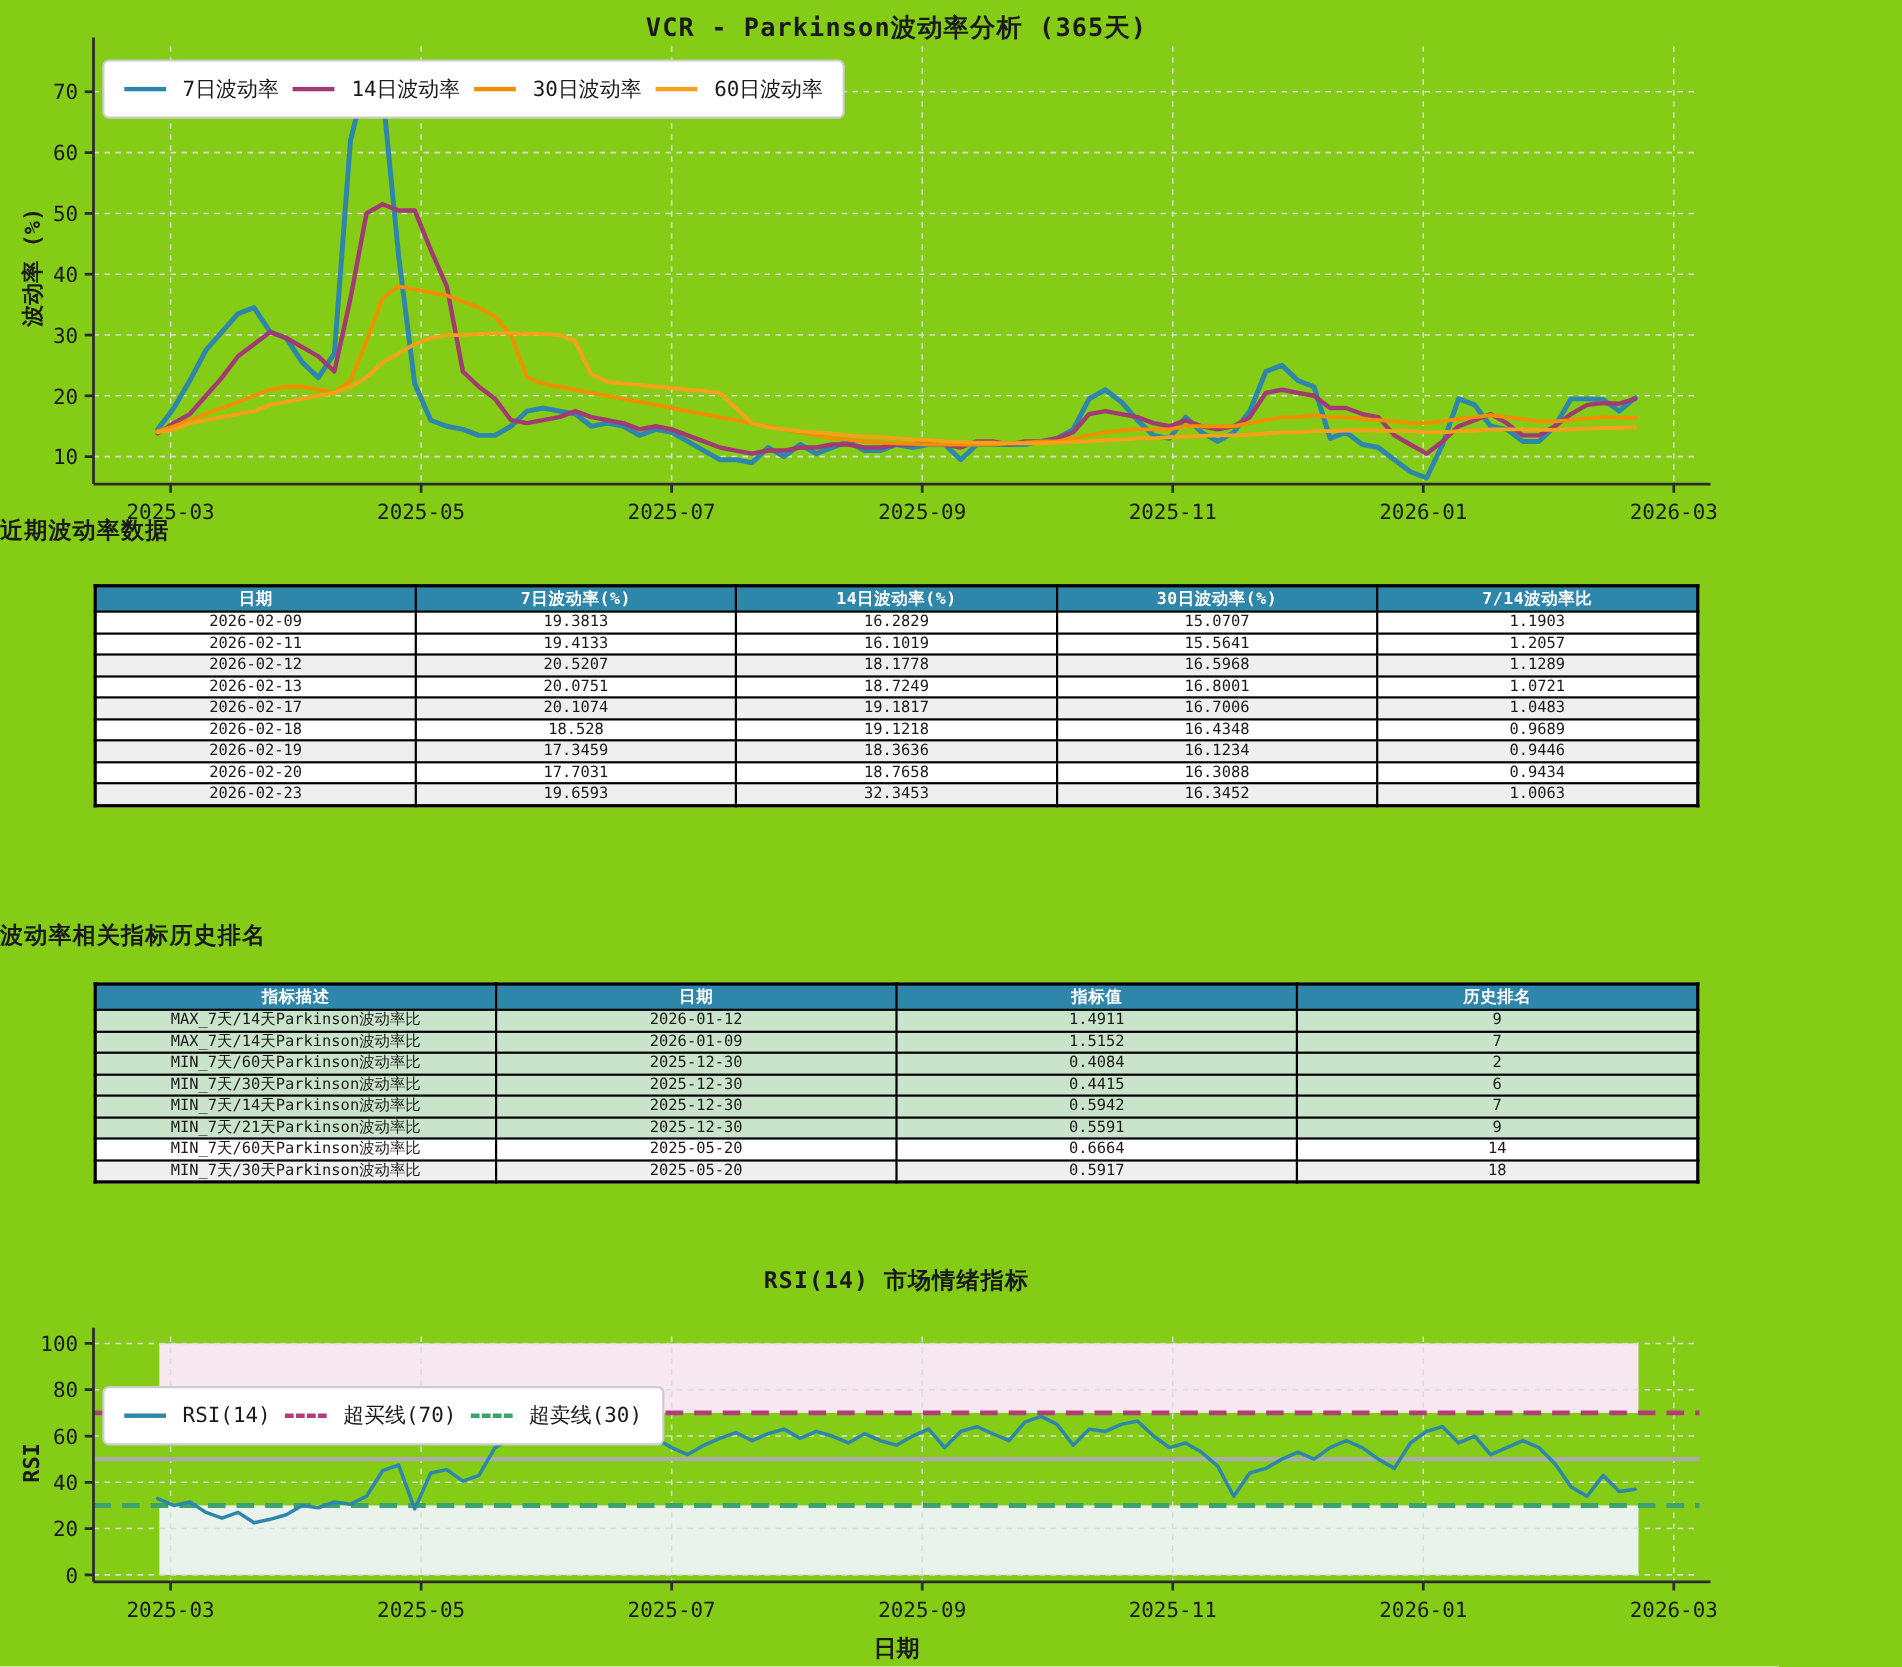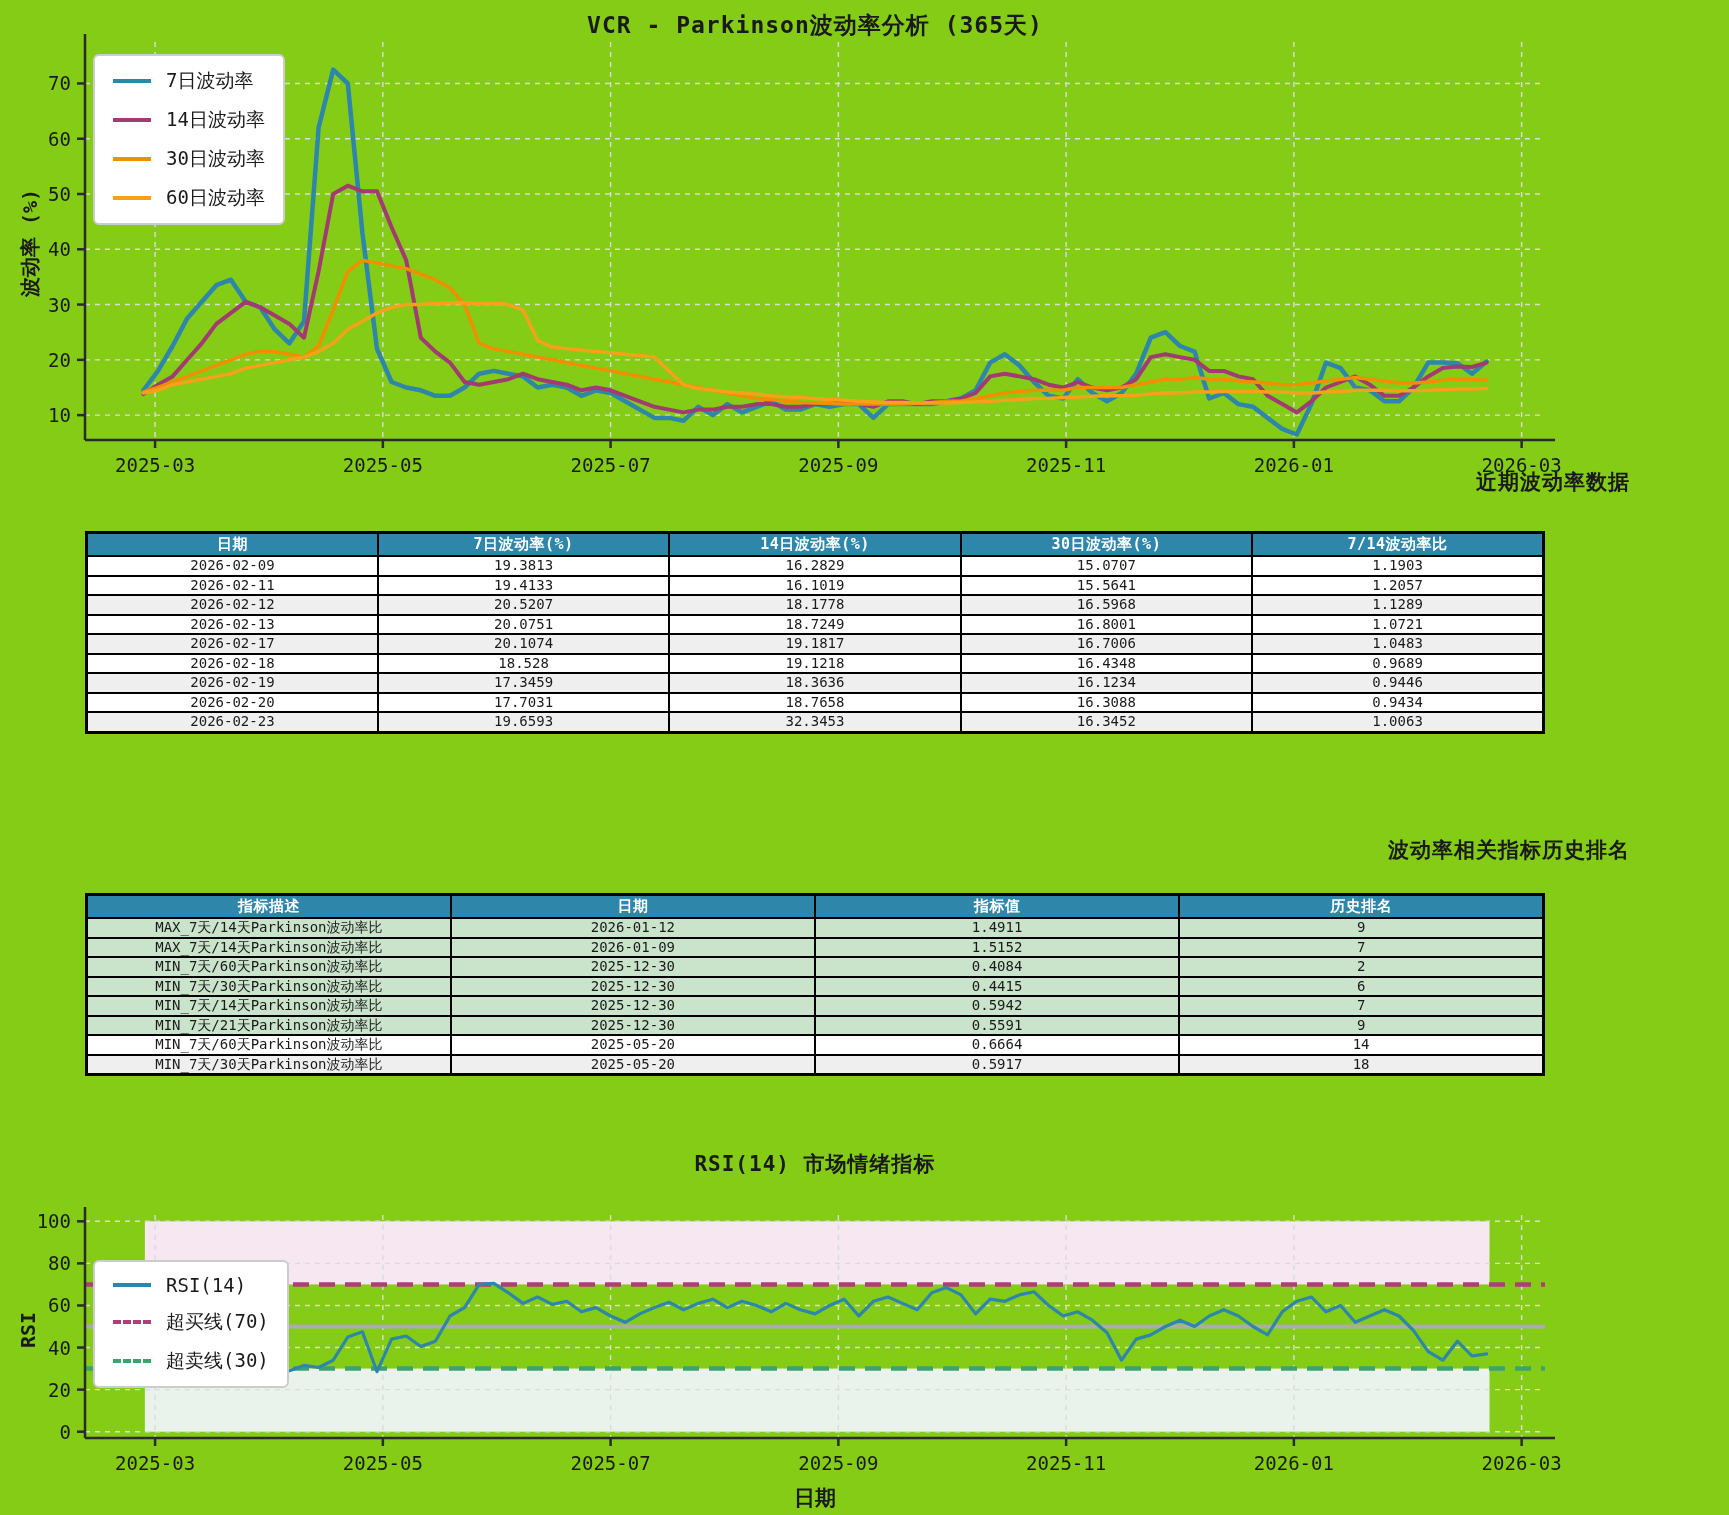--- a/index.html
+++ b/index.html
@@ -4,39 +4,39 @@
 <style>
   html,body{margin:0;padding:0;background:#fff}
   .page{position:relative;width:1729px;height:1515px;background:#84cc16;overflow:hidden;
         font-family:"DejaVu Sans Mono","DejaVu Sans","Liberation Sans",sans-serif;color:#1a1a1a}
   svg{position:absolute;left:0;top:0}
   #vol-svg{top:0}
   #rsi-svg{top:1180px}
   .chart-title{position:absolute;left:0;width:1630px;text-align:center;font-size:23px;font-weight:600;letter-spacing:1px;white-space:nowrap}
   #vol-title{top:10px}
   #rsi-title{top:1150px;font-size:21px}
-  .section-title{position:absolute;left:0;width:1630px;text-align:right;font-size:21px;font-weight:600;letter-spacing:1px}
+  .section-title{position:absolute;left:0;width:1630px;text-align:left;font-size:21px;font-weight:600;letter-spacing:1px}
   #recent-title{top:468px}
   #ranking-title{top:836px}
   .ylab{position:absolute;font-size:20px;font-weight:600;transform:translate(-50%,-50%) rotate(-90deg);white-space:nowrap}
   #vol-ylab{left:30px;top:243px}
   #rsi-ylab{left:28px;top:1330px}
   .xlab{position:absolute;left:0;width:1630px;text-align:center;font-size:21px;font-weight:600}
   #rsi-xlab{top:1484px}
   table{position:absolute;left:85px;width:1460px;border-collapse:collapse;table-layout:fixed;
         border:3px solid #000;background:#fff}
   #recent-table{top:531px}
   #ranking-table{top:893px}
   th{background:var(--header-bg,#2E86AB);color:#fff;font-weight:600;border:2px solid #000;
      height:21px;padding:0;font-size:15px;letter-spacing:.5px}
   td{border:2px solid #000;text-align:center;height:15px;line-height:15.5px;padding:1px 0;font-size:14px}
   tr.alt{background:var(--row-alt,#efefef)}
   tr.green{background:var(--row-green,#c9e4ca)}
   .legend{position:absolute;background:#fff;border:2px solid #ccc;border-radius:6px;
-          padding:12px 18px;display:flex;flex-direction:column;gap:13px;z-index:5}
+          padding:12px 18px;display:flex;flex-direction:row;gap:13px;z-index:5}
   #vol-legend{left:93px;top:54px}
   #rsi-legend{left:93px;top:1260px}
   .legend-row{display:flex;align-items:center;gap:15px;font-size:19px;white-space:nowrap}
   .legend-line{width:38px;height:0;border-top:4.5px solid #000}
   .legend-line.dashed{border-top-style:dashed}
 </style>
 </head>
 <body>
 
 <div class="page">

